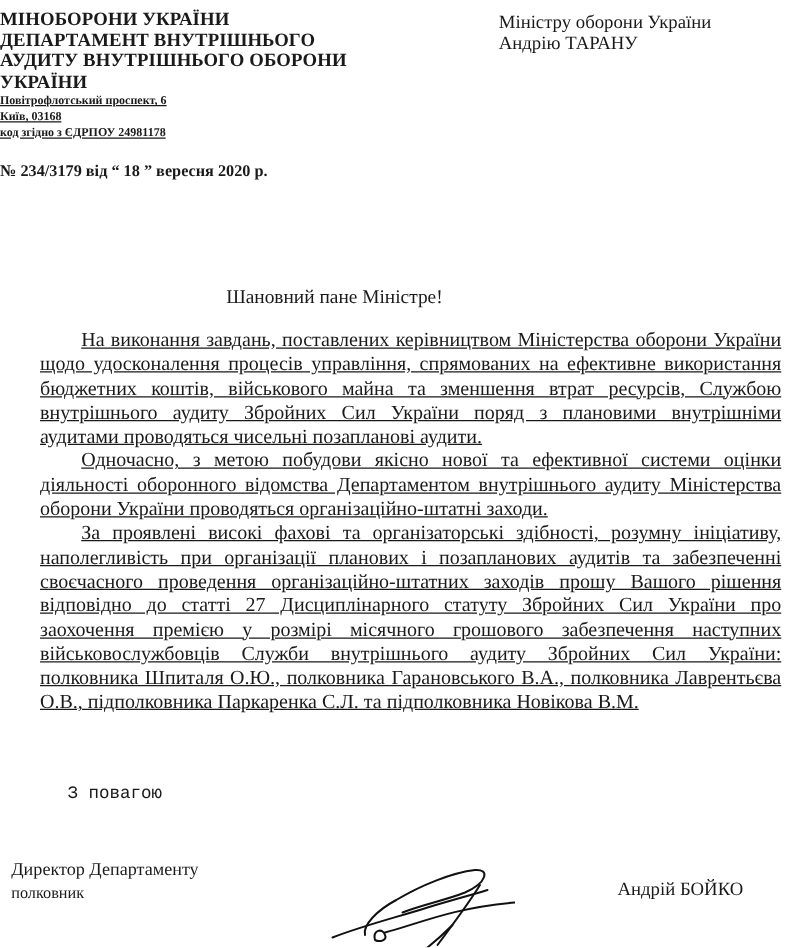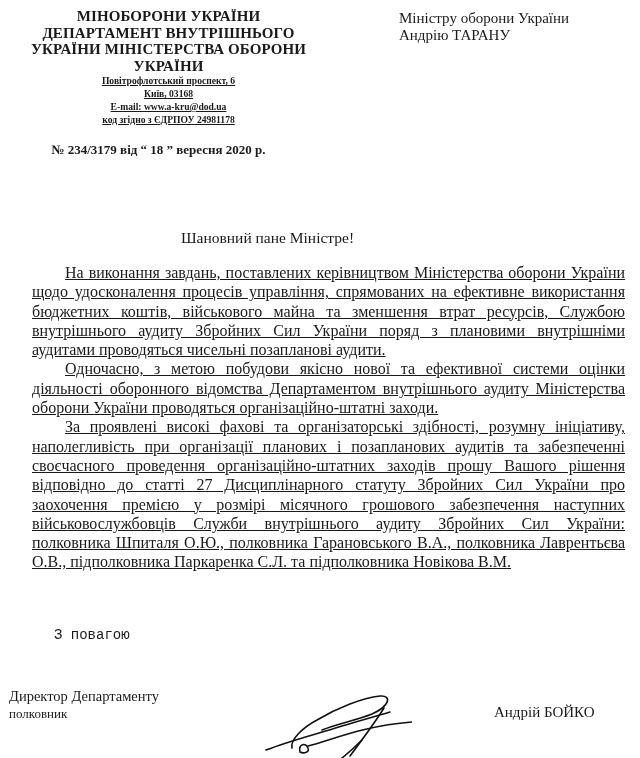--- a/index.html
+++ b/index.html
@@ -15,22 +15,20 @@
       color: #1a1a1a;
       font-family: "Liberation Serif", "DejaVu Serif", serif;
     }
     .abs { position: absolute; }
 
     
     .letterhead {
       left: 0;
       top: 8px;
       width: 295px;
-      text-align: center;
-      padding-left: 21px;
     }
     .lh-title {
       font-weight: bold;
       font-size: 15px;
       line-height: 16.5px;
       letter-spacing: 0.1px;
       white-space: nowrap;
     }
     .lh-small {
       font-weight: bold;
@@ -114,25 +112,24 @@
       line-height: 18px;
       white-space: nowrap;
     }
   </style>
 </head>
 <body>
 
 <div class="abs letterhead">
   <div class="lh-title">МІНОБОРОНИ УКРАЇНИ</div>
   <div class="lh-title">ДЕПАРТАМЕНТ ВНУТРІШНЬОГО</div>
-  <div class="lh-title">УКРАЇНИ МІНІСТЕРСТВА ОБОРОНИ</div>
+  <div class="lh-title">АУДИТУ ВНУТРІШНЬОГО ОБОРОНИ</div>
   <div class="lh-title">УКРАЇНИ</div>
   <div class="lh-small">Повітрофлотський проспект, 6</div>
   <div class="lh-small">Київ, 03168</div>
-  <div class="lh-small">E-mail: www.a-kru@dod.ua</div>
   <div class="lh-small">код згідно з ЄДРПОУ 24981178</div>
   <div class="lh-number">№ 234/3179 від “ 18 ” вересня 2020 р.</div>
 </div>
 
 <div class="abs addressee">
   <div>Міністру оборони України</div>
   <div>Андрію ТАРАНУ</div>
 </div>
 
 <div class="abs salutation">Шановний пане Міністре!</div>

